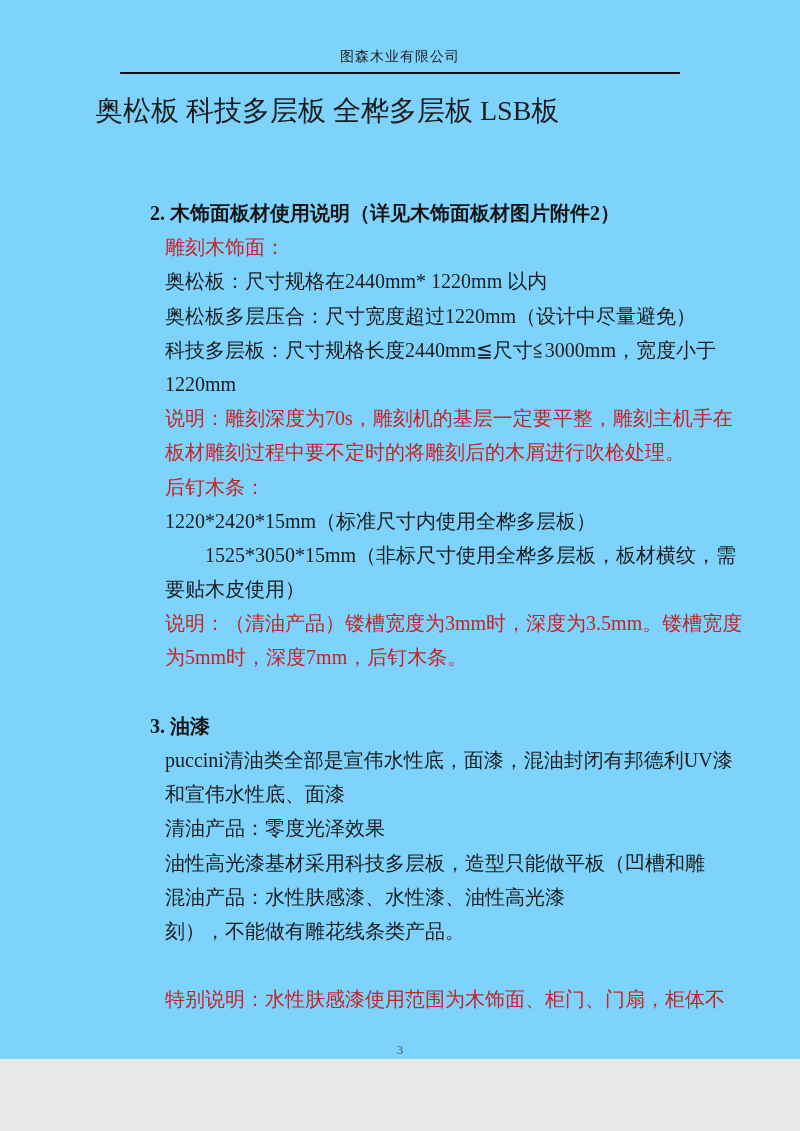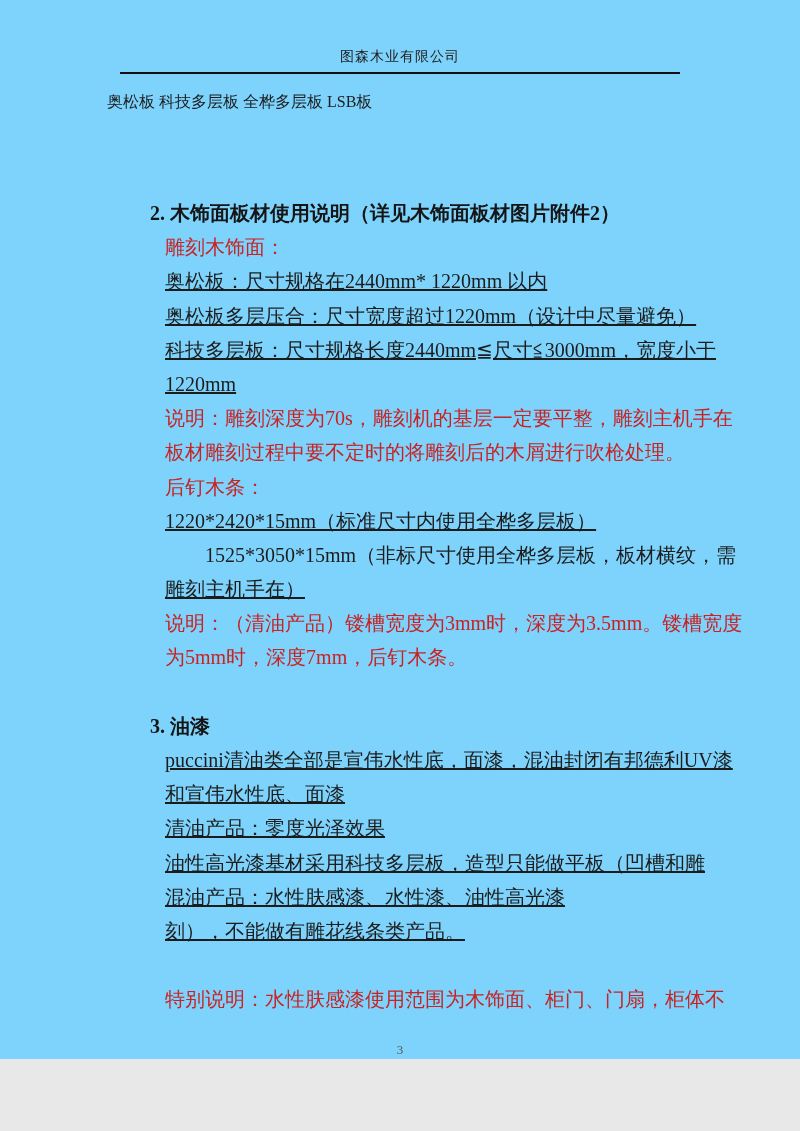--- a/index.html
+++ b/index.html
@@ -23,40 +23,39 @@
     font-size: 14px;
     letter-spacing: 1px;
     color: #222222;
     border-bottom: 2px solid #111111;
     padding-bottom: 6px;
   }
   .intro-line {
     position: absolute;
     left: 95px;
     top: 92px;
-    font-size: 16px;
+    font-size: 28px;
     color: #1c1c1c;
     white-space: nowrap;
-    margin-left: 12px;
   }
   .content {
     position: absolute;
     left: 150px;
     top: 196px;
     width: 580px;
   }
   .line {
     min-height: 34.2px;
     height: 34.2px;
     line-height: 34.2px;
     font-size: 20px;
     white-space: nowrap;
   }
   .line.heading { font-weight: bold; color: #151515; }
-  .line.body    { padding-left: 15px; color: #1c1c1c; text-decoration: underline; }
+  .line.body    { padding-left: 15px; color: #1c1c1c; }
   .line.body-indent { padding-left: 55px; color: #1c1c1c; text-align: right; }
   .line.red     { padding-left: 15px; color: #c92222; }
   .line.blank   { }
   .footer {
     position: absolute;
     left: 0;
     top: 1042px;
     width: 100%;
     text-align: center;
     font-size: 13px;
@@ -79,21 +78,21 @@
     <div class="line red">雕刻木饰面：</div>
     <div class="line body">奥松板：尺寸规格在2440mm* 1220mm 以内</div>
     <div class="line body">奥松板多层压合：尺寸宽度超过1220mm（设计中尽量避免）</div>
     <div class="line body">科技多层板：尺寸规格长度2440mm≦尺寸≦3000mm，宽度小于</div>
     <div class="line body">1220mm</div>
     <div class="line red">说明：雕刻深度为70s，雕刻机的基层一定要平整，雕刻主机手在</div>
     <div class="line red">板材雕刻过程中要不定时的将雕刻后的木屑进行吹枪处理。</div>
     <div class="line red">后钉木条：</div>
     <div class="line body">1220*2420*15mm（标准尺寸内使用全桦多层板）</div>
     <div class="line body-indent">1525*3050*15mm（非标尺寸使用全桦多层板，板材横纹，需</div>
-    <div class="line body">雕刻主机手在）</div>
+    <div class="line body">要贴木皮使用）</div>
     <div class="line red">说明：（清油产品）镂槽宽度为3mm时，深度为3.5mm。镂槽宽度</div>
     <div class="line red">为5mm时，深度7mm，后钉木条。</div>
     <div class="line blank"></div>
     <div class="line heading">3. 油漆</div>
     <div class="line body">puccini清油类全部是宣伟水性底，面漆，混油封闭有邦德利UV漆</div>
     <div class="line body">和宣伟水性底、面漆</div>
     <div class="line body">清油产品：零度光泽效果</div>
     <div class="line body">油性高光漆基材采用科技多层板，造型只能做平板（凹槽和雕</div>
     <div class="line body">混油产品：水性肤感漆、水性漆、油性高光漆</div>
     <div class="line body">刻），不能做有雕花线条类产品。</div>

